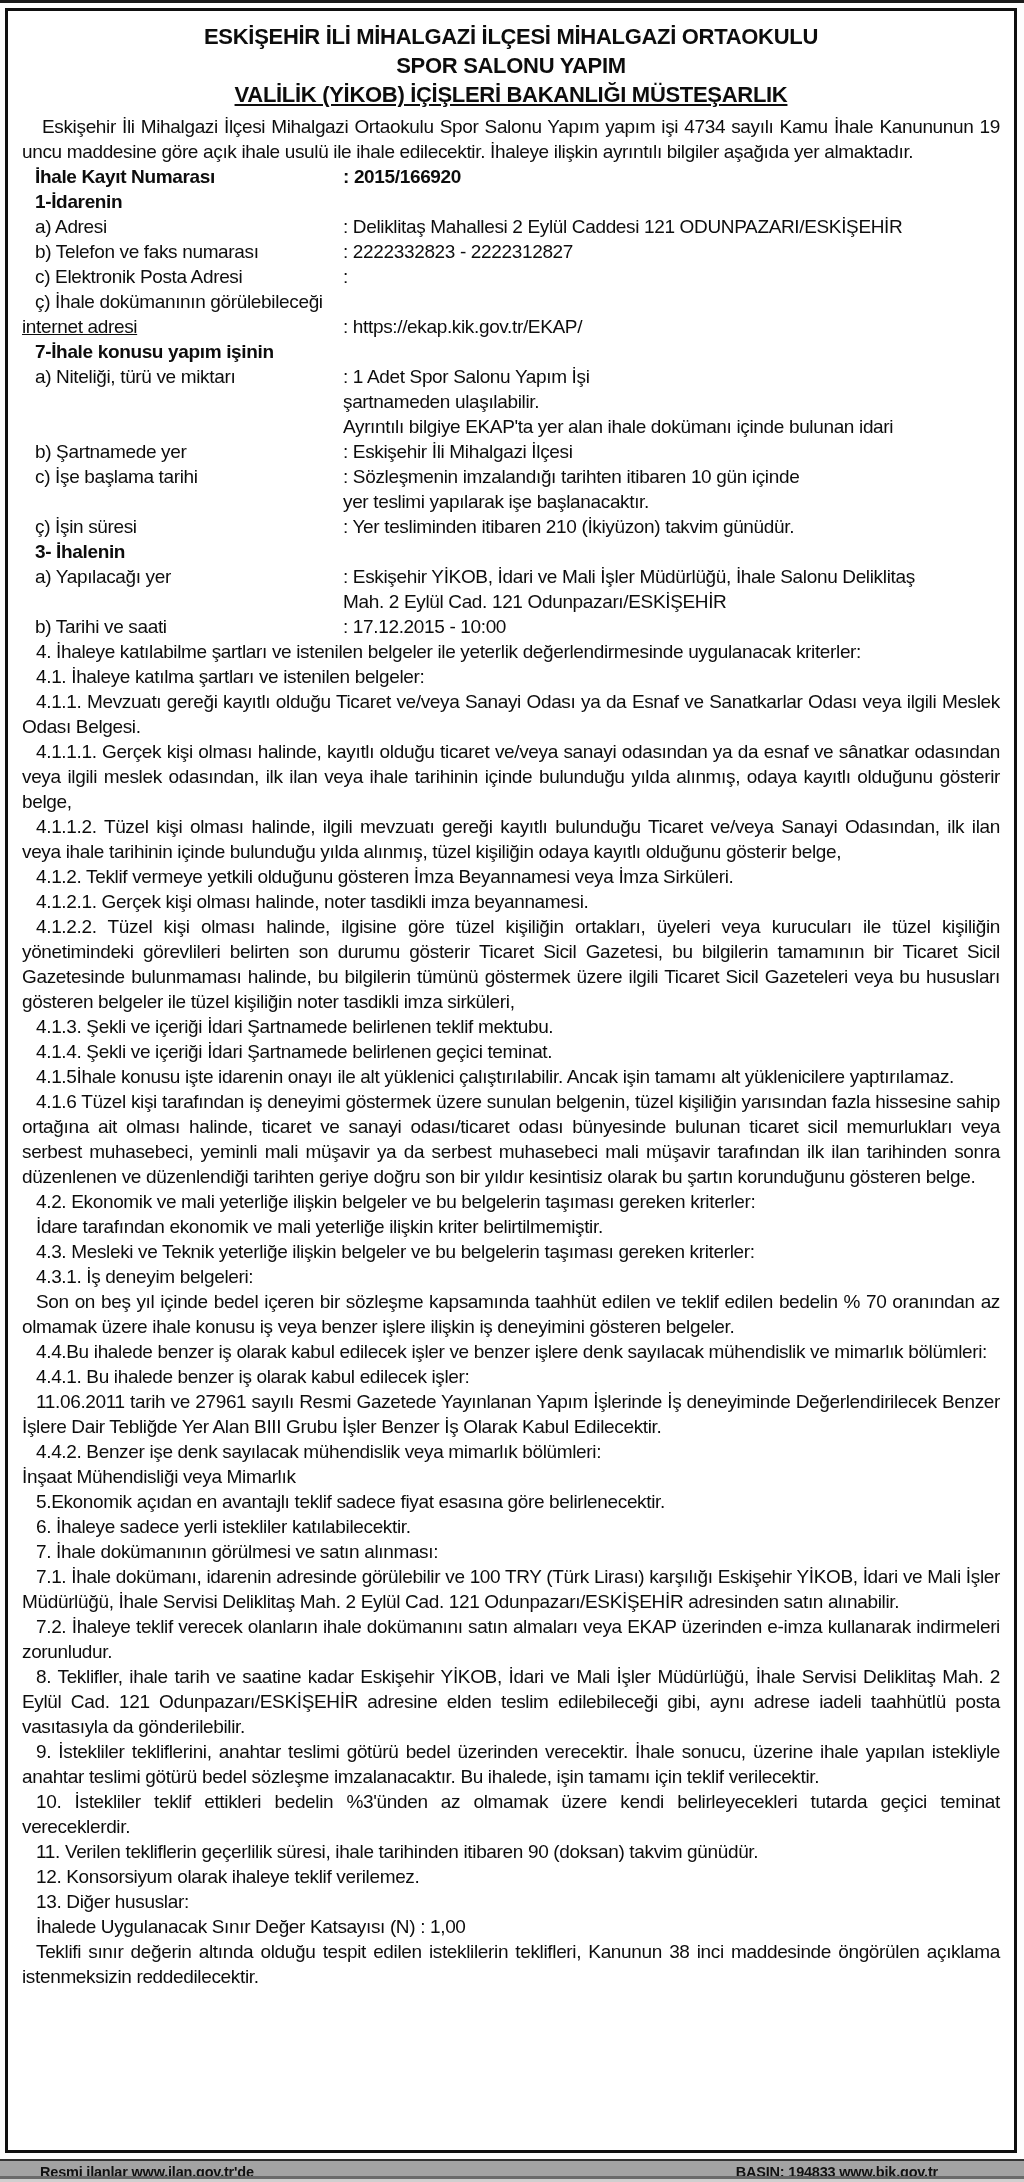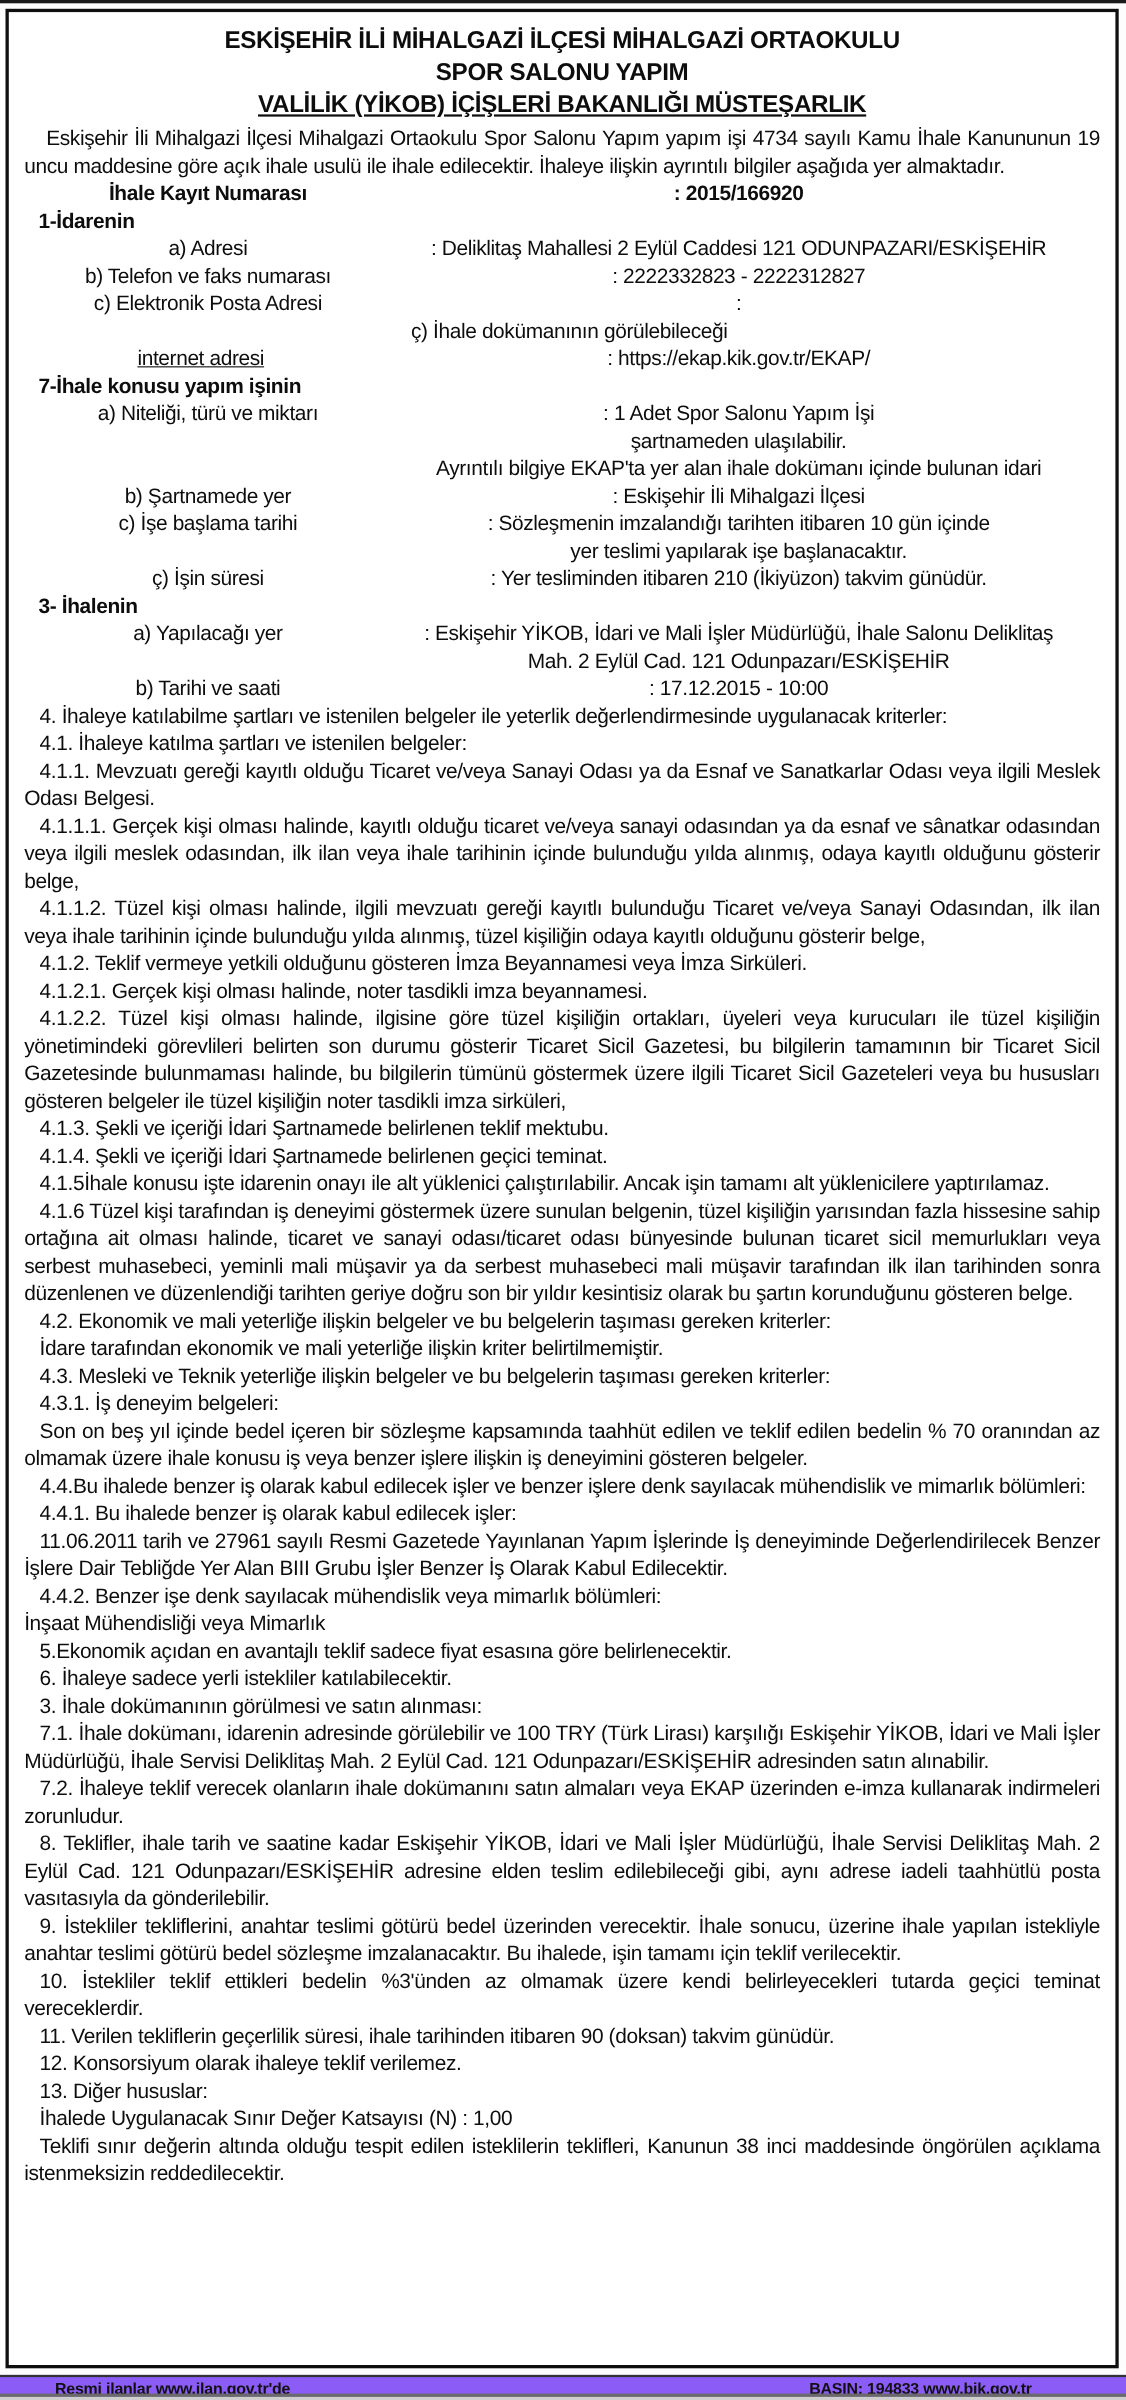--- a/index.html
+++ b/index.html
@@ -17,31 +17,31 @@
   }
   .doc-title{
     text-align:center;font-weight:bold;font-size:22px;line-height:29px;
     letter-spacing:-0.3px;margin:2px 0 5px 0;
   }
   .doc-title .u{text-decoration:underline;}
   .body-text{font-size:19px;line-height:25px;letter-spacing:-0.35px;}
   .para{margin:0;text-align:justify;text-indent:14px;}
   .para.flush{text-indent:0;}
   .intro{text-indent:20px;}
-  .kvrow{display:flex;text-align:center;}
+  .kvrow{display:flex;}
   .kvlabel{flex:0 0 321px;padding-left:13px;box-sizing:border-box;}
   .kvlabel.flushlbl{padding-left:0;text-decoration:underline;}
   .kvvalue{flex:1 1 auto;}
   .kvhead{font-weight:bold;padding-left:13px;}
   .bold{font-weight:bold;}
   .footer-bar{
     position:absolute;left:0;top:2159px;width:100%;height:23px;box-sizing:border-box;
-    background:#8b5cf6;border-top:2px solid #333;
+    background:#a3a3a3;border-top:2px solid #333;
     display:flex;justify-content:space-between;align-items:flex-start;
-    padding:3px 86px 0 50px;font-weight:bold;font-size:14.5px;line-height:16px;
+    padding:3px 86px 0 40px;font-weight:bold;font-size:14.5px;line-height:16px;
     letter-spacing:-0.2px;color:#111;
   }
   .bottom-rule{position:absolute;left:0;top:2176px;width:100%;height:3px;background:#6a6a6a;}
   .bottom-edge{position:absolute;left:0;top:2179px;width:100%;height:3px;background:#cfcfcf;}
 </style>
 </head>
 <body>
 
 <div class="page">
   <div class="top-rule"></div>
@@ -150,21 +150,21 @@
       <div class="para">4.3. Mesleki ve Teknik yeterliğe ilişkin belgeler ve bu belgelerin taşıması gereken kriterler:</div>
       <div class="para">4.3.1. İş deneyim belgeleri:</div>
       <div class="para">Son on beş yıl içinde bedel içeren bir sözleşme kapsamında taahhüt edilen ve teklif edilen bedelin % 70 oranından az olmamak üzere ihale konusu iş veya benzer işlere ilişkin iş deneyimini gösteren belgeler.</div>
       <div class="para">4.4.Bu ihalede benzer iş olarak kabul edilecek işler ve benzer işlere denk sayılacak mühendislik ve mimarlık bölümleri:</div>
       <div class="para">4.4.1. Bu ihalede benzer iş olarak kabul edilecek işler:</div>
       <div class="para">11.06.2011 tarih ve 27961 sayılı Resmi Gazetede Yayınlanan Yapım İşlerinde İş deneyiminde Değerlendirilecek Benzer İşlere Dair Tebliğde Yer Alan BIII Grubu İşler Benzer İş Olarak Kabul Edilecektir.</div>
       <div class="para">4.4.2. Benzer işe denk sayılacak mühendislik veya mimarlık bölümleri:</div>
       <div class="para flush">İnşaat Mühendisliği veya Mimarlık</div>
       <div class="para">5.Ekonomik açıdan en avantajlı teklif sadece fiyat esasına göre belirlenecektir.</div>
       <div class="para">6. İhaleye sadece yerli istekliler katılabilecektir.</div>
-      <div class="para">3. İhale dokümanının görülmesi ve satın alınması:</div>
+      <div class="para">7. İhale dokümanının görülmesi ve satın alınması:</div>
       <div class="para">7.1. İhale dokümanı, idarenin adresinde görülebilir ve 100 TRY (Türk Lirası) karşılığı Eskişehir YİKOB, İdari ve Mali İşler Müdürlüğü, İhale Servisi Deliklitaş Mah. 2 Eylül Cad. 121 Odunpazarı/ESKİŞEHİR adresinden satın alınabilir.</div>
       <div class="para">7.2. İhaleye teklif verecek olanların ihale dokümanını satın almaları veya EKAP üzerinden e-imza kullanarak indirmeleri zorunludur.</div>
       <div class="para">8. Teklifler, ihale tarih ve saatine kadar Eskişehir YİKOB, İdari ve Mali İşler Müdürlüğü, İhale Servisi Deliklitaş Mah. 2 Eylül Cad. 121 Odunpazarı/ESKİŞEHİR adresine elden teslim edilebileceği gibi, aynı adrese iadeli taahhütlü posta vasıtasıyla da gönderilebilir.</div>
       <div class="para">9. İstekliler tekliflerini, anahtar teslimi götürü bedel üzerinden verecektir. İhale sonucu, üzerine ihale yapılan istekliyle anahtar teslimi götürü bedel sözleşme imzalanacaktır. Bu ihalede, işin tamamı için teklif verilecektir.</div>
       <div class="para">10. İstekliler teklif ettikleri bedelin %3'ünden az olmamak üzere kendi belirleyecekleri tutarda geçici teminat vereceklerdir.</div>
       <div class="para">11. Verilen tekliflerin geçerlilik süresi, ihale tarihinden itibaren 90 (doksan) takvim günüdür.</div>
       <div class="para">12. Konsorsiyum olarak ihaleye teklif verilemez.</div>
       <div class="para">13. Diğer hususlar:</div>
       <div class="para">İhalede Uygulanacak Sınır Değer Katsayısı (N) : 1,00</div>
       <div class="para">Teklifi sınır değerin altında olduğu tespit edilen isteklilerin teklifleri, Kanunun 38 inci maddesinde öngörülen açıklama istenmeksizin reddedilecektir.</div>

